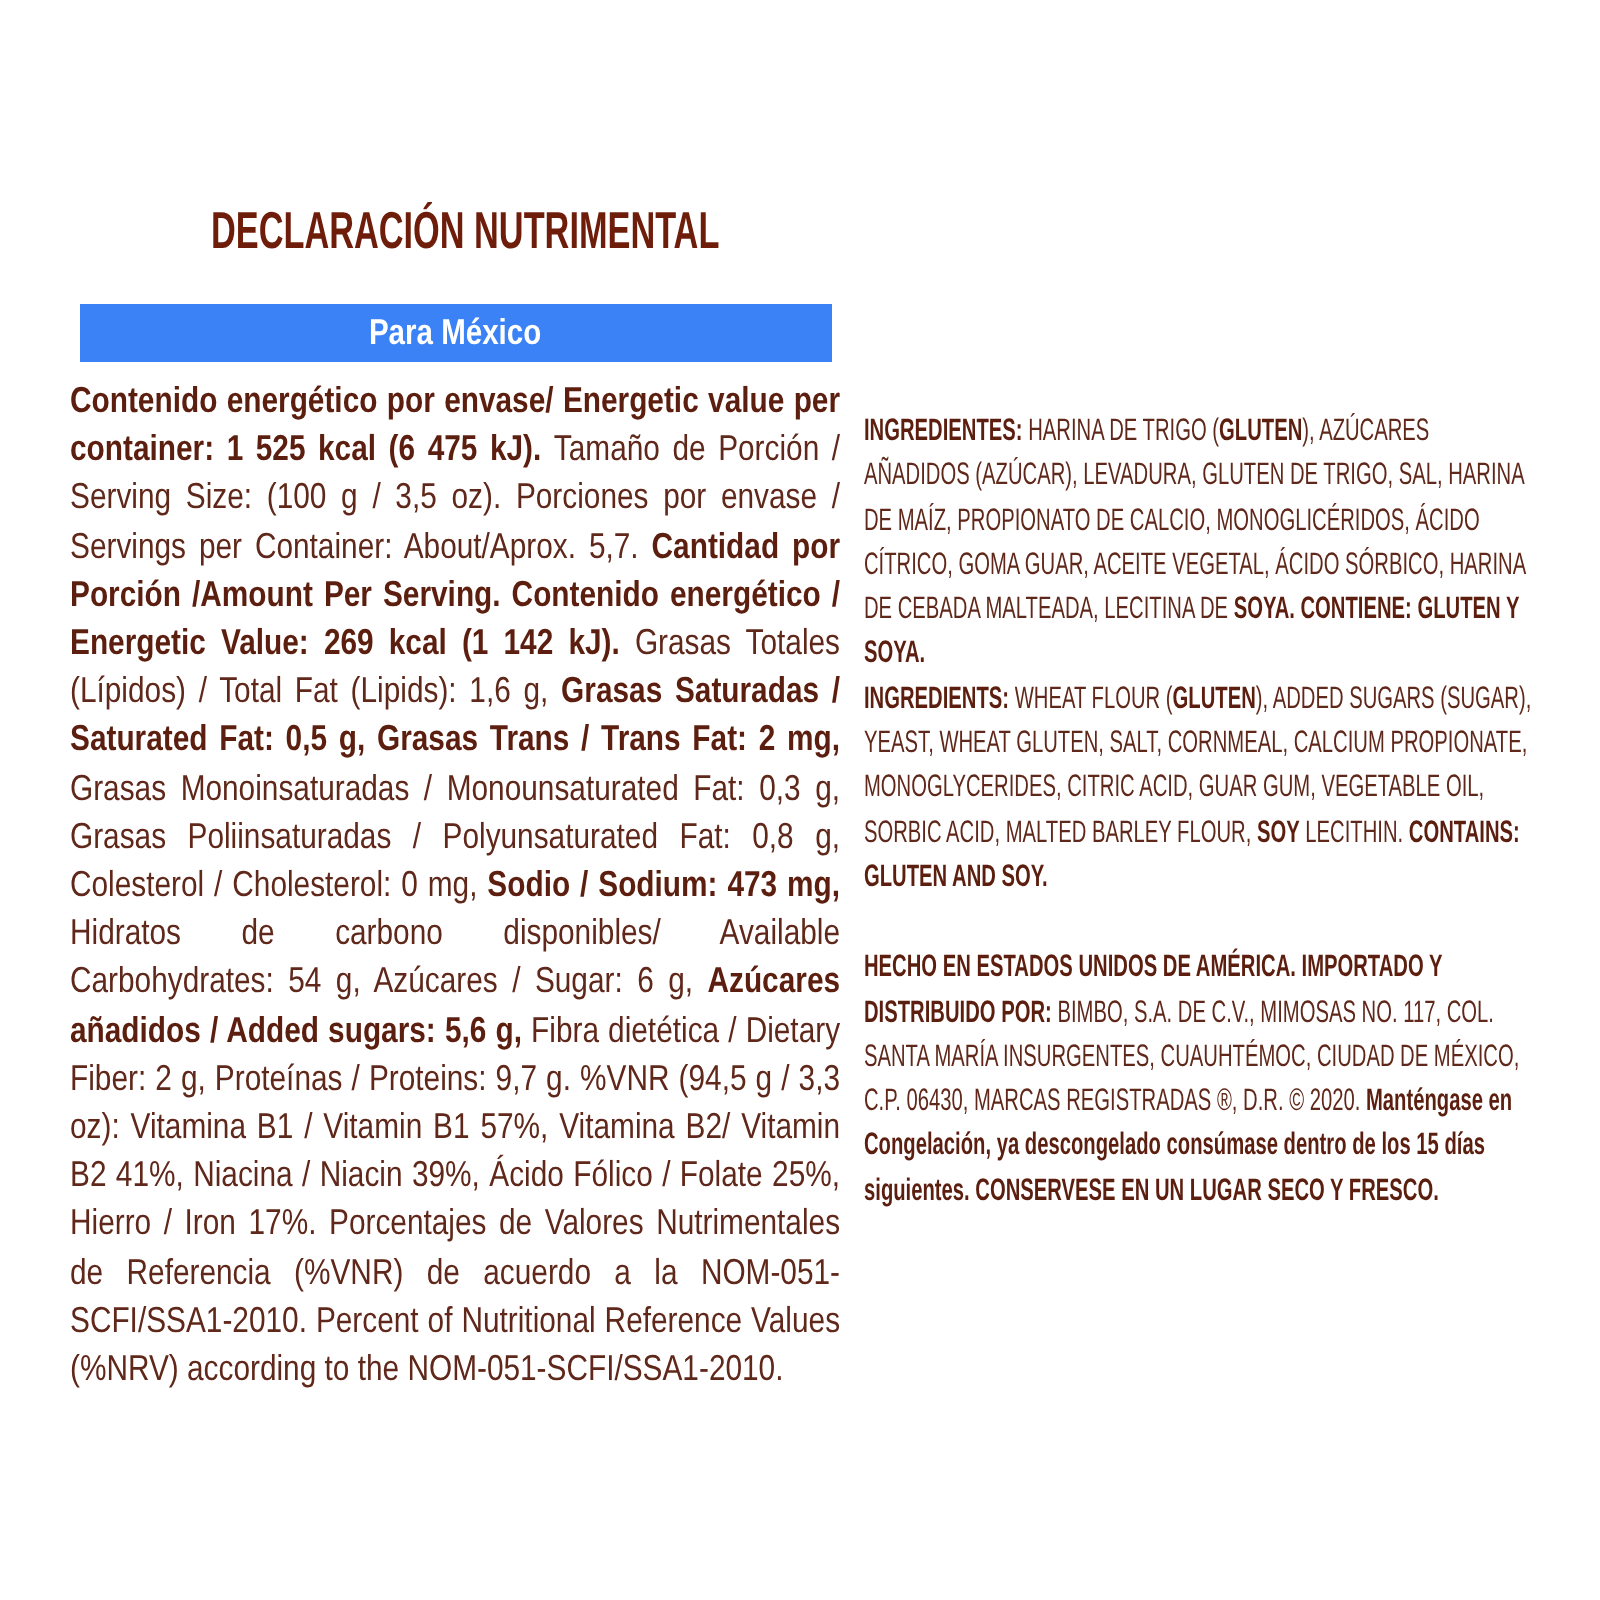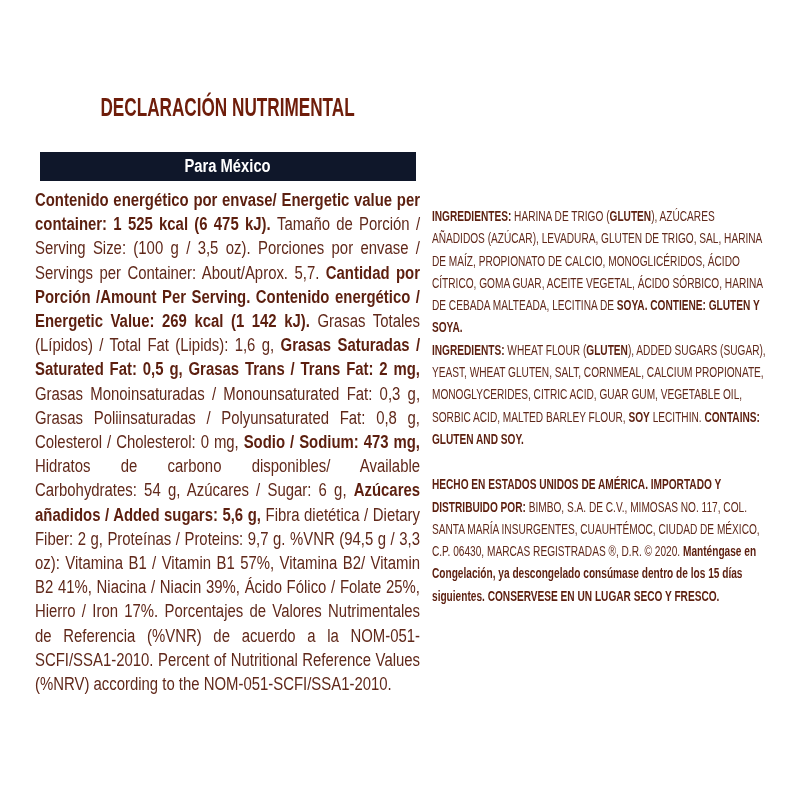--- a/index.html
+++ b/index.html
@@ -2,32 +2,32 @@
 <html><head>
 <meta charset="utf-8">
 <style>
   html,body{margin:0;padding:0;background:#ffffff;}
   .sheet{
     position:relative;width:800px;height:800px;background:#ffffff;overflow:hidden;
     font-family:"Liberation Sans",sans-serif;color:#60281a;
     -webkit-font-smoothing:antialiased;
   }
   
-  .hdr-row{position:absolute;left:40px;width:376px;display:flex;justify-content:center;}
+  .hdr-row{position:absolute;left:40px;width:376px;display:flex;justify-content:flex-start;margin-top:8px;}
   .hdr-row.r1{top:92px;}
   .hdr-row.r2{top:123px;}
   .hdr{
     white-space:nowrap;font-weight:bold;font-size:26px;line-height:30px;
     color:#6e1d0a;letter-spacing:0px;
     transform:scaleX(0.66);transform-origin:center top;
   }
   
   .bar{
     position:absolute;left:40px;top:152px;width:376px;height:29px;
-    background:#0f172a;display:flex;justify-content:center;align-items:center;
+    background:#3b82f6;display:flex;justify-content:center;align-items:center;
   }
   .bar-text{
     white-space:nowrap;font-weight:bold;font-size:18px;color:#ffffff;
     transform:scaleX(0.82);transform-origin:center center;
   }
   
   .leftcol{
     position:absolute;left:35px;top:188px;width:465px;
     transform:scaleX(0.828);transform-origin:top left;
     font-size:18px;line-height:24.2px;text-align:justify;

